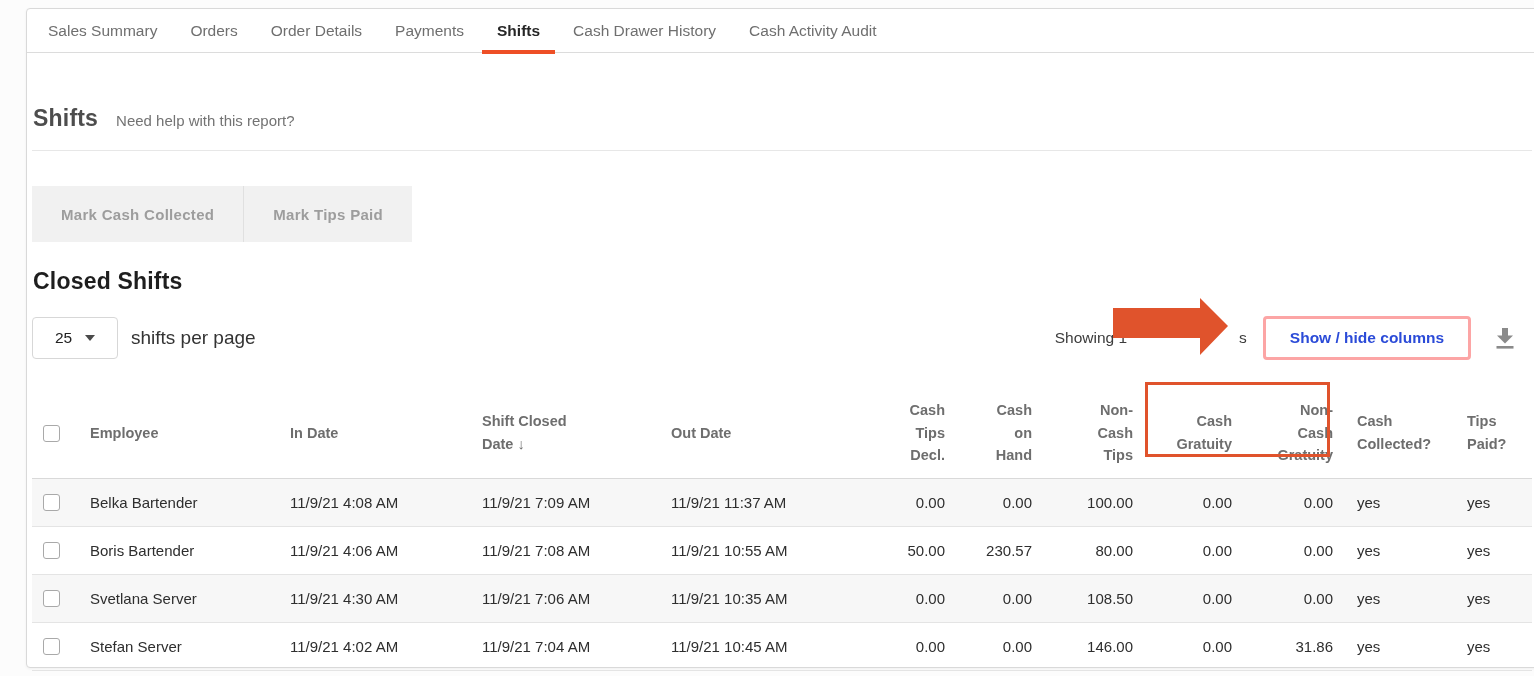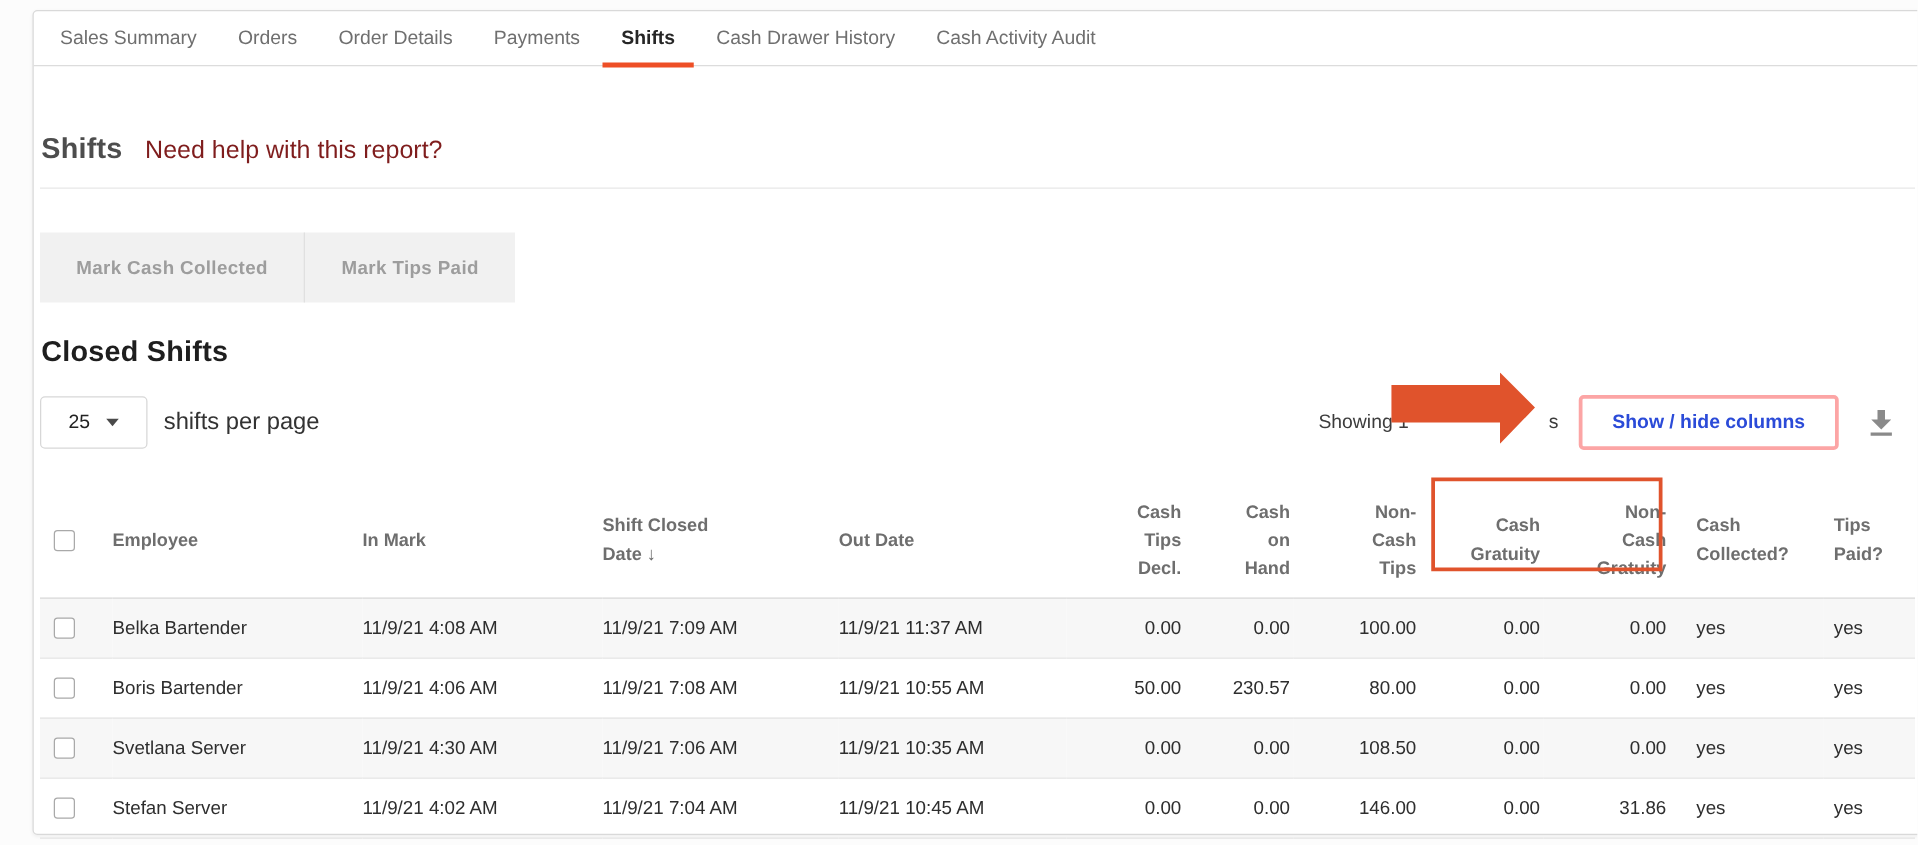--- a/index.html
+++ b/index.html
@@ -25,21 +25,21 @@
     content:""; position:absolute; left:-15px; right:-15px; bottom:-1px;
     height:4px; background:#ee4f26;
   }
 
   
   .title-sec {
     display:flex; align-items:baseline; gap:18px;
     margin:0 5px; padding:52px 1px 18px; border-bottom:1px solid #e7e7e7;
   }
   .title-sec h1 { font-size:23px; font-weight:700; color:#4d4d4d; letter-spacing:.2px; }
-  .help-link { font-size:20px; color:#7f1d1d; text-decoration:none; cursor:pointer; }
+  .help-link { font-size:15px; color:#737373; text-decoration:none; cursor:pointer; }
 
   
   .actions { margin:35px 5px 0; display:flex; }
   .action-btn {
     height:56px; padding:0 29px; background:#f1f1f1; border:none;
     font-family:inherit; font-size:15px; font-weight:700; color:#9d9d9d;
     letter-spacing:.3px; cursor:pointer;
   }
   .action-btn:first-child { border-right:1px solid #e0e0e0; }
 
@@ -166,21 +166,21 @@
           <col style="width:101px">
           <col style="width:99px">
         <col style="width:101px">
           <col style="width:123px">
           <col style="width:73px">
       </colgroup>
       <thead>
         <tr>
           <th class="cb-cell"><span class="checkbox"></span></th>
           <th class="lft"><span class="wrapleft">Employee</span></th>
-          <th class="lft"><span class="wrapleft">In Mark</span></th>
+          <th class="lft"><span class="wrapleft">In Date</span></th>
           <th class="lft c-shift"><span class="wrapleft"><span>Shift Closed Date</span> <span class="sort-arrow">↓</span></span></th>
           <th class="lft"><span class="wrapleft">Out Date</span></th>
           <th class="num c-ctd"><span class="wrapblock">Cash Tips Decl.</span></th>
           <th class="num c-coh"><span class="wrapblock">Cash on Hand</span></th>
           <th class="num c-nct"><span class="wrapblock">Non-Cash Tips</span></th>
           <th class="num c-cg"><span class="wrapblock">Cash Gratuity</span></th>
           <th class="num c-ncg"><span class="wrapblock">Non-Cash Gratuity</span></th>
           <th class="lft c-cc" style="padding-left:21px"><span class="wrapleft">Cash Collected?</span></th>
           <th class="lft c-tp" style="padding-left:8px"><span class="wrapleft">Tips Paid?</span></th>
         </tr>

